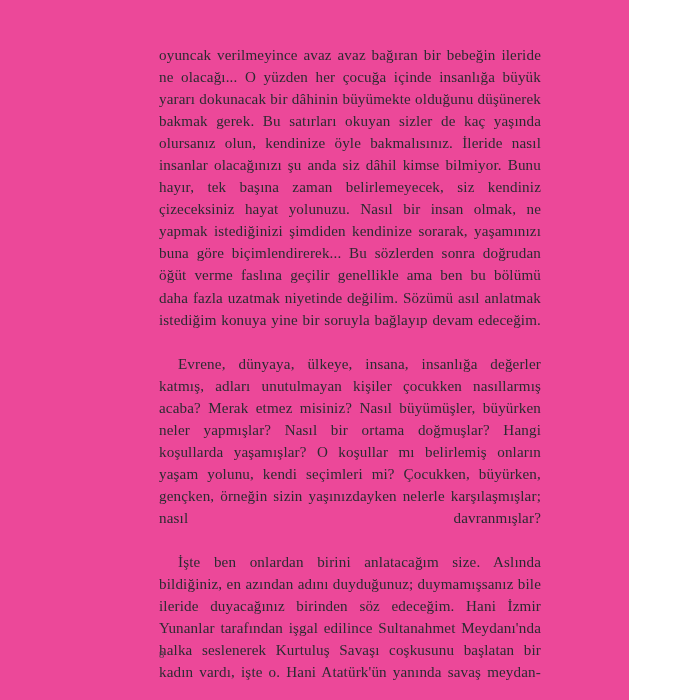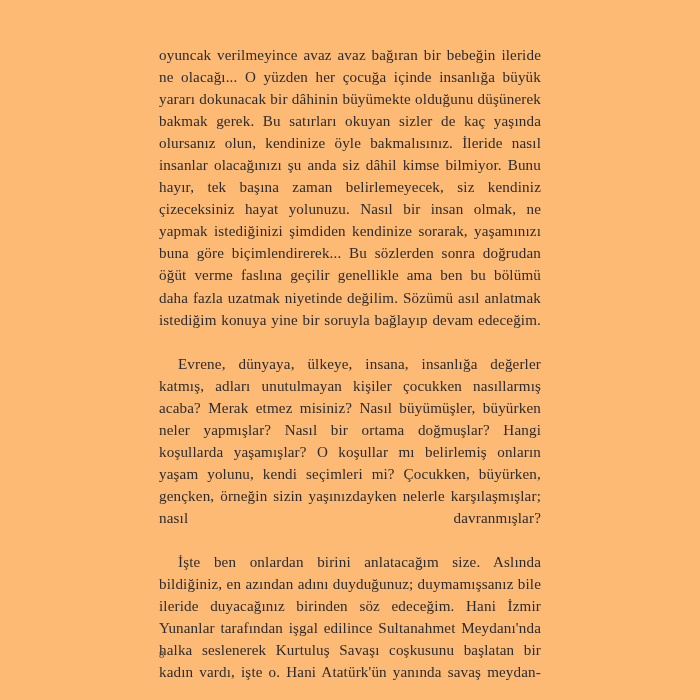--- a/index.html
+++ b/index.html
@@ -12,23 +12,23 @@
     height: 700px;
     position: relative;
     overflow: hidden;
     font-family: "Liberation Serif", "DejaVu Serif", serif;
   }
 
   #page {
     position: absolute;
     left: 0;
     top: 0;
-    width: 700px;
+    width: 629px;
     height: 700px;
-    background: #fdba74;
+    background: #ec4899;
   }
 
   #text-column {
     position: absolute;
     left: 159px;
     top: 44px;
     width: 382px;
   }
 
   .para {

